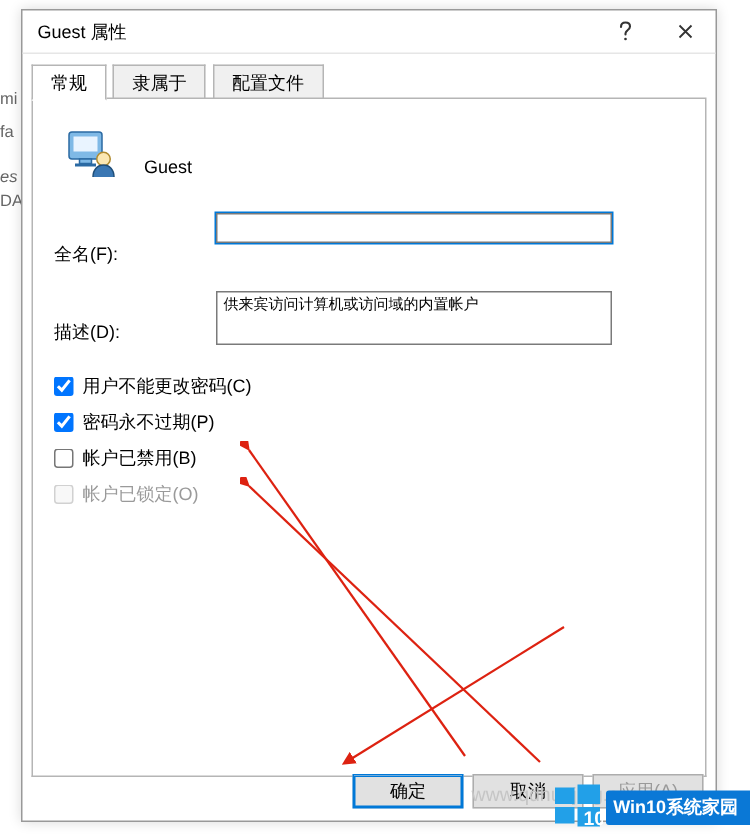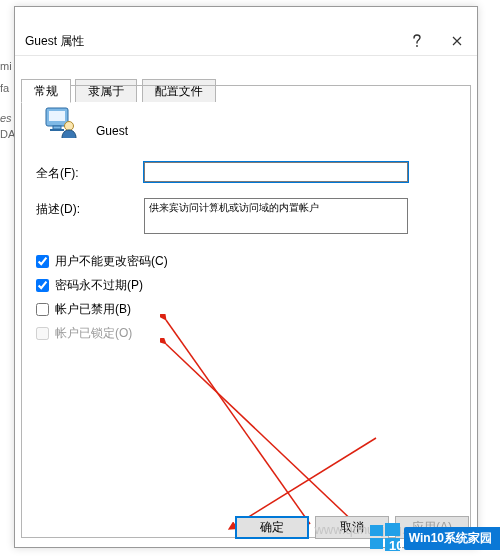--- a/index.html
+++ b/index.html
@@ -1,31 +1,31 @@
 <!DOCTYPE html>
 <html><head>
 <meta charset="utf-8">
 <style>
   html,body{margin:0;padding:0;width:500px;height:559px;font-family:"Microsoft YaHei","Segoe UI",Tahoma,sans-serif;font-size:12px;background:#fff;color:#000;overflow:hidden;}
   .bg-frag{position:absolute;z-index:0;font-size:11px;color:#666;}
   .dialog{position:absolute;left:14px;top:6px;width:462px;height:540px;border:1px solid #999;background:#fff;z-index:1;box-shadow:0 0 8px rgba(0,0,0,.15);}
-  .titlebar{height:28px;line-height:28px;display:flex;align-items:center;border-bottom:1px solid #e6e6e6;margin-top:20px;}
+  .titlebar{height:28px;line-height:28px;display:flex;align-items:center;border-bottom:1px solid #e6e6e6;}
   .titlebar .title{flex:1;padding-left:10px;font-size:12px;}
   .titlebar .tbtn{width:40px;height:28px;display:flex;align-items:center;justify-content:center;color:#333;}
   .titlebar .tbtn svg{display:block;}
   .tabrow{position:relative;margin:6px 6px 0 6px;height:24px;}
   .tabrow::after{content:"";position:absolute;left:0;right:0;bottom:0;border-bottom:1px solid #b5b5b5;}
-  .tab{display:inline-block;height:22px;line-height:22px;padding:0 12px;border:1px solid #b5b5b5;border-bottom:none;background:#f0f0f0;position:relative;top:17px;margin-right:1px;font-size:12px;}
+  .tab{display:inline-block;height:22px;line-height:22px;padding:0 12px;border:1px solid #b5b5b5;border-bottom:none;background:#f0f0f0;position:relative;top:1px;margin-right:1px;font-size:12px;}
   .tab.active{background:#fff;z-index:2;border-bottom:1px solid #fff;}
   .panel{border:1px solid #b5b5b5;border-top:none;margin:0 6px 6px 6px;padding:12px 14px 10px 14px;position:relative;height:452px;box-sizing:border-box;}
   .header-row{display:flex;align-items:flex-end;margin:6px 0 24px 8px;}
   .user-icon{width:34px;height:34px;margin-right:18px;}
   .header-name{font-size:12px;}
   .form-row{display:flex;align-items:flex-start;margin-bottom:16px;}
-  .form-label{width:108px;padding-top:3px;}
+  .form-label{width:108px;padding-top:3px;margin-top:16px;}
   .text-input{border:1px solid #7a7a7a;height:20px;padding:1px 4px;font-family:inherit;font-size:10px;box-sizing:border-box;}
   .text-input.focused{outline:1px solid #0078d7;}
   .fullname-input{width:264px;}
   .desc-input{width:264px;height:36px;resize:none;line-height:16px;}
   .check-group{margin-top:18px;}
   .check-row{display:flex;align-items:center;height:18px;margin:6px 0;}
   .check-row.disabled{color:#9a9a9a;}
   .check-row input[type=checkbox]{margin:0 6px 0 0;width:13px;height:13px;}
   .red-arrow{position:absolute;pointer-events:none;}
   .btnbar{position:absolute;right:8px;bottom:8px;display:flex;gap:6px;}

